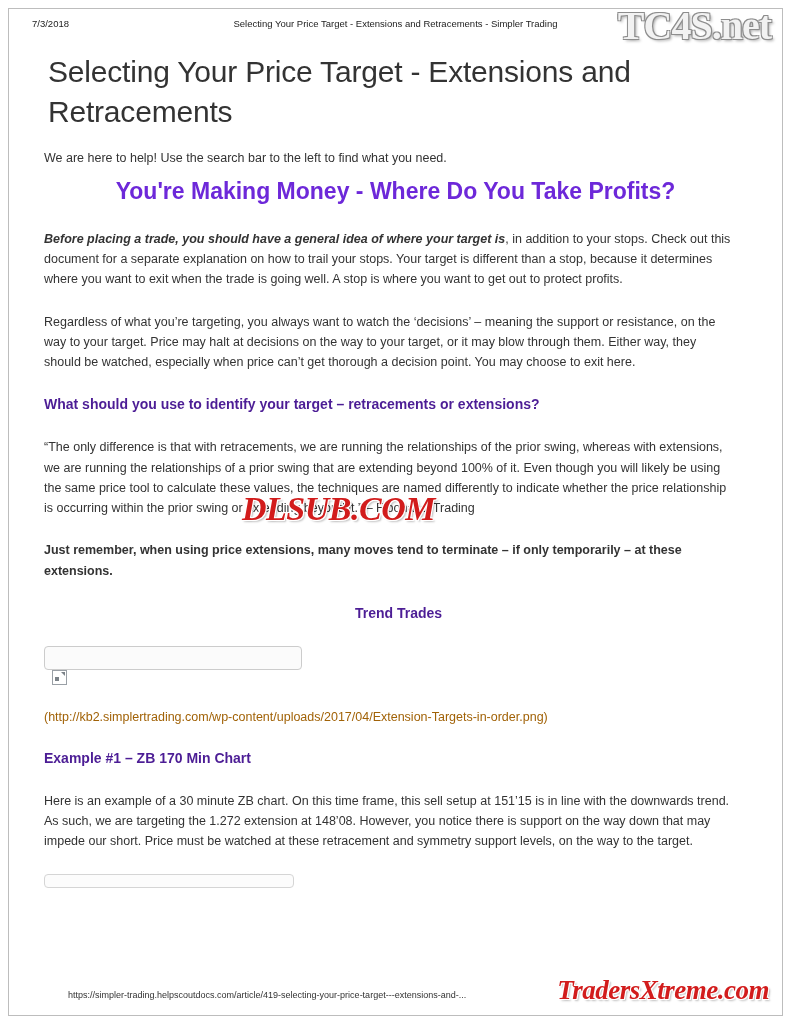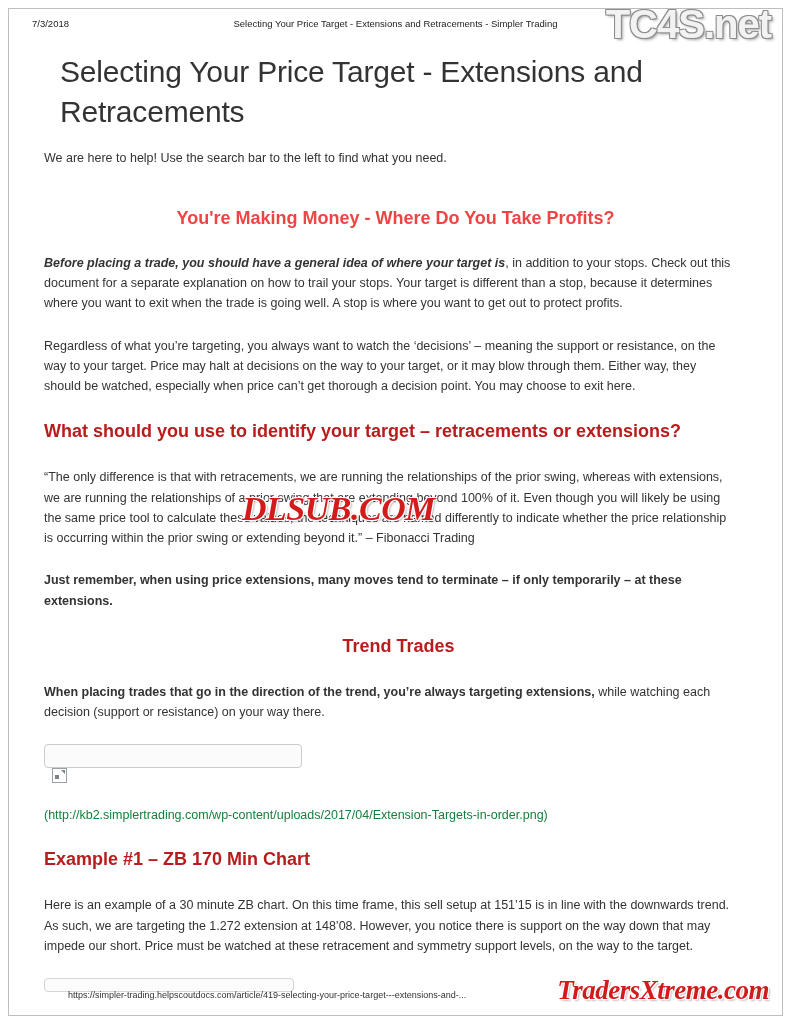--- a/index.html
+++ b/index.html
@@ -54,52 +54,52 @@
     position: absolute;
     left: 44px;
     right: 44px;
     top: 52px;
   }
   h1.doc-title {
     font-size: 30px;
     font-weight: 400;
     color: #333333;
     line-height: 1.32;
-    margin: 0 0 18px 16px;
+    margin: 0 0 18px 4px;
     letter-spacing: -0.2px;
   }
   p.lead {
     font-size: 12.5px;
     color: #333333;
-    margin: 0 0 40px 0;
+    margin: 0 0 10px 0;
     line-height: 1.5;
   }
   h2.section-title {
     text-align: center;
-    font-size: 18px;
-    font-weight: bold;
-    color: #ef4444;
+    font-size: 23px;
+    font-weight: bold;
+    color: #6d28d9;
     margin: 0 0 24px 0;
   }
   p.body-text {
     font-size: 12.5px;
     color: #333333;
     line-height: 1.62;
     margin: 0 12px 22px 0;
     text-align: left;
   }
   .bold-italic {
     font-weight: bold;
     font-style: italic;
   }
   .bold { font-weight: bold; }
   h3.sub-head {
-    font-size: 18px;
-    font-weight: bold;
-    color: #b91c1c;
+    font-size: 14px;
+    font-weight: bold;
+    color: #4c1d95;
     margin: 0 0 22px 0;
     line-height: 1.5;
   }
   h3.sub-head.indent { padding-left: 6px; text-align: center; }
   .broken-image-box {
     width: 256px;
     border: 1px solid #cccccc;
     border-radius: 4px;
     background: #fbfbfb;
     height: 22px;
@@ -130,21 +130,21 @@
     right: 1px;
     top: 1px;
     width: 0;
     height: 0;
     border-left: 4px solid transparent;
     border-top: 4px solid #7b8288;
   }
   .img-block { position: relative; height: 48px; margin-bottom: 8px; }
   p.caption-link {
     font-size: 12.5px;
-    color: #15803d;
+    color: #a16207;
     margin: 16px 0 24px 0;
   }
   .bottom-box {
     width: 248px;
     border: 1px solid #d5d5d5;
     border-radius: 4px;
     background: #fcfcfc;
     height: 12px;
     margin-top: 10px;
   }
@@ -155,21 +155,21 @@
     bottom: 24px;
     font-size: 9px;
     color: #333;
     padding-left: 36px;
   }
   
   .wm-tc4s {
     position: absolute;
     right: 20px;
     top: 2px;
-    font-family: Liberation Sans, sans-serif;
+    font-family: Liberation Serif, serif;
     font-weight: bold;
     font-size: 40px;
     color: #f2f2f2;
     text-shadow:
       -1px -1px 0 #8d8d8d,
       1px -1px 0 #8d8d8d,
       -1px 1px 0 #8d8d8d,
       1px 1px 0 #8d8d8d,
       2px 2px 3px rgba(0,0,0,0.35);
     letter-spacing: -1px;
@@ -238,21 +238,20 @@
     <p class="body-text">Regardless of what you’re targeting, you always want to watch the ‘decisions’ – meaning the support or resistance, on the way to your target. Price may halt at decisions on the way to your target, or it may blow through them. Either way, they should be watched, especially when price can’t get thorough a decision point. You may choose to exit here.</p>
 
     <h3 class="sub-head">What should you use to identify your target – retracements or extensions?</h3>
 
     <p class="body-text">“The only difference is that with retracements, we are running the relationships of the prior swing, whereas with extensions, we are running the relationships of a prior swing that are extending beyond 100% of it. Even though you will likely be using the same price tool to calculate these values, the techniques are named differently to indicate whether the price relationship is occurring within the prior swing or extending beyond it.” – Fibonacci Trading</p>
 
     <p class="body-text bold">Just remember, when using price extensions, many moves tend to terminate – if only temporarily – at these extensions.</p>
 
     <h3 class="sub-head indent">Trend Trades</h3>
 
-    <p class="body-text"><span class="bold">When placing trades that go in the direction of the trend, you’re always targeting extensions,</span><span> while watching each decision (support or resistance) on your way there.</span></p>
 
     <div class="img-block">
       <div class="broken-image-box"></div>
       <div class="broken-image-icon"></div>
     </div>
 
     <p class="caption-link">(http://kb2.simplertrading.com/wp-content/uploads/2017/04/Extension-Targets-in-order.png)</p>
 
     <h3 class="sub-head">Example #1 – ZB 170 Min Chart</h3>
 

